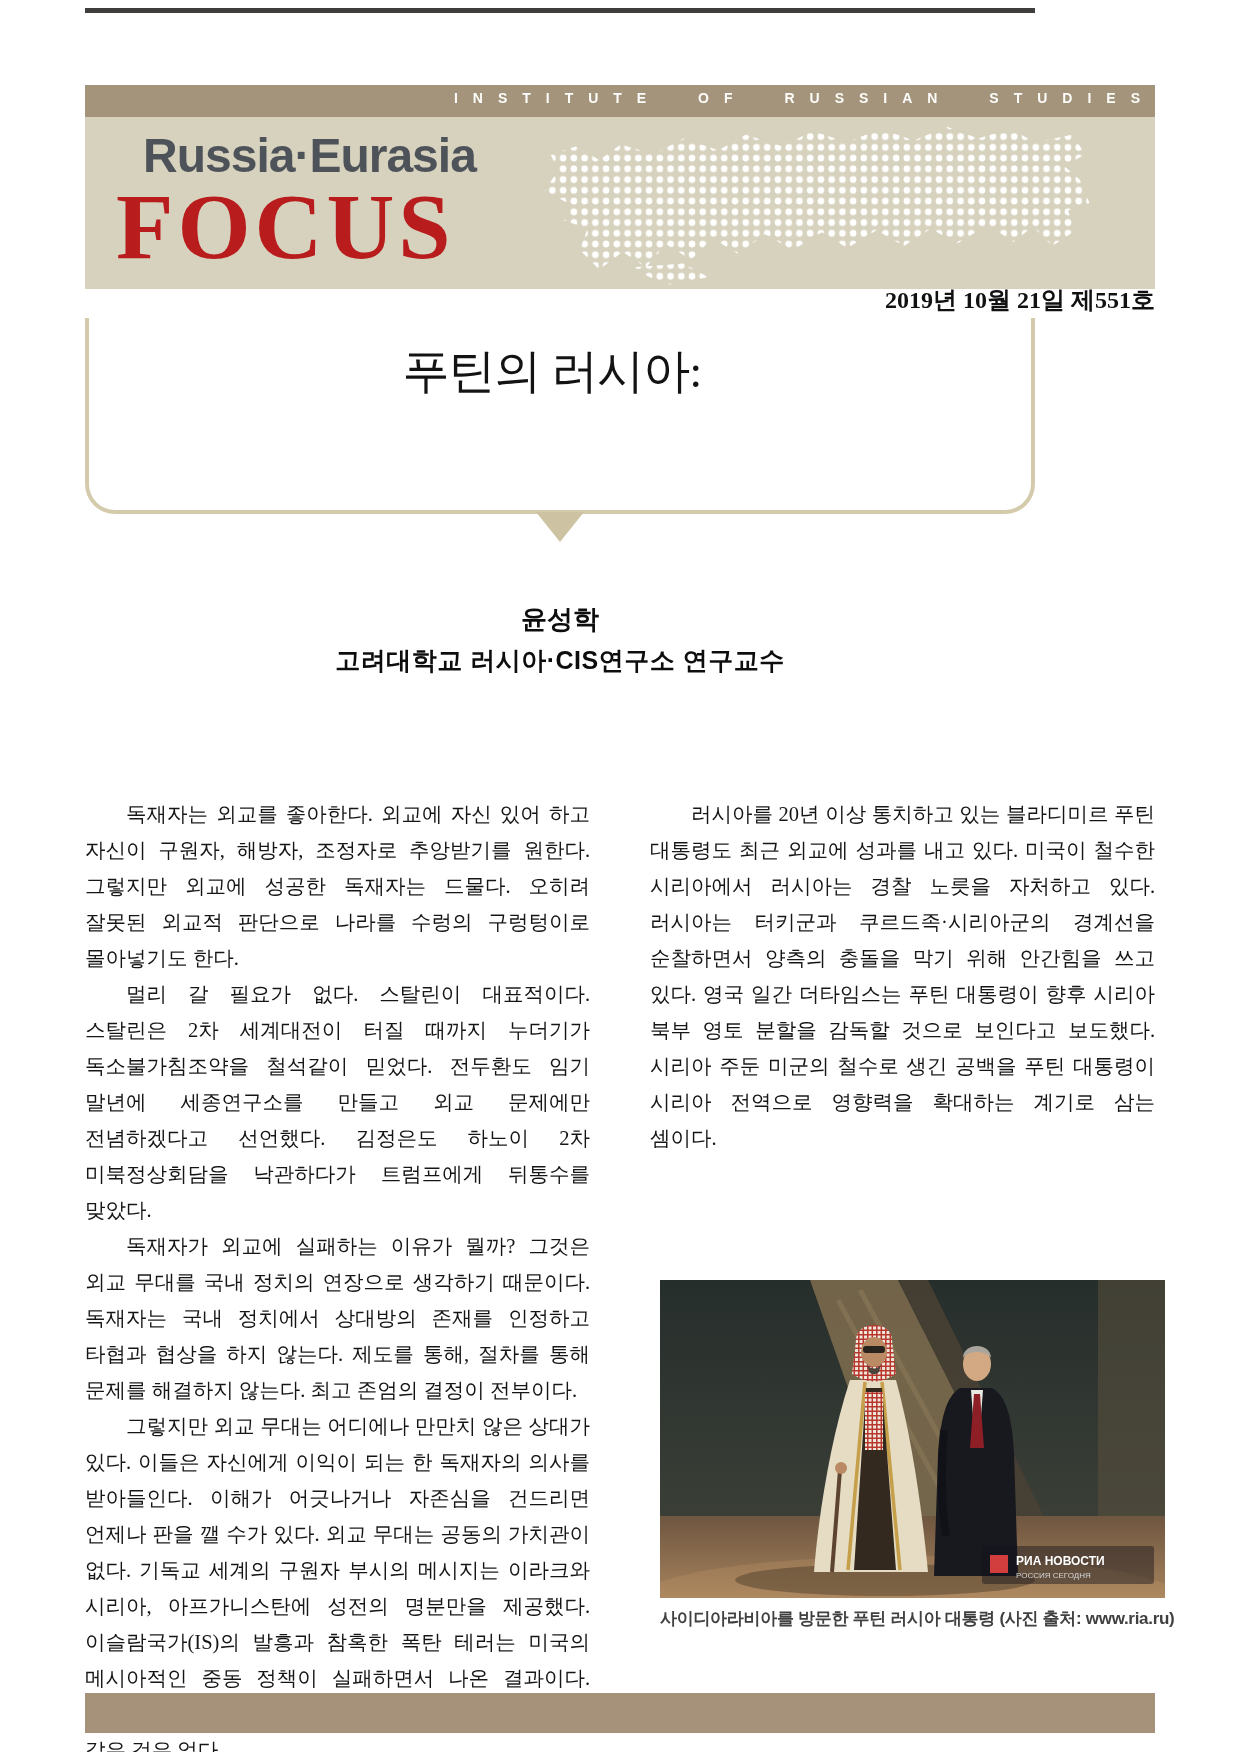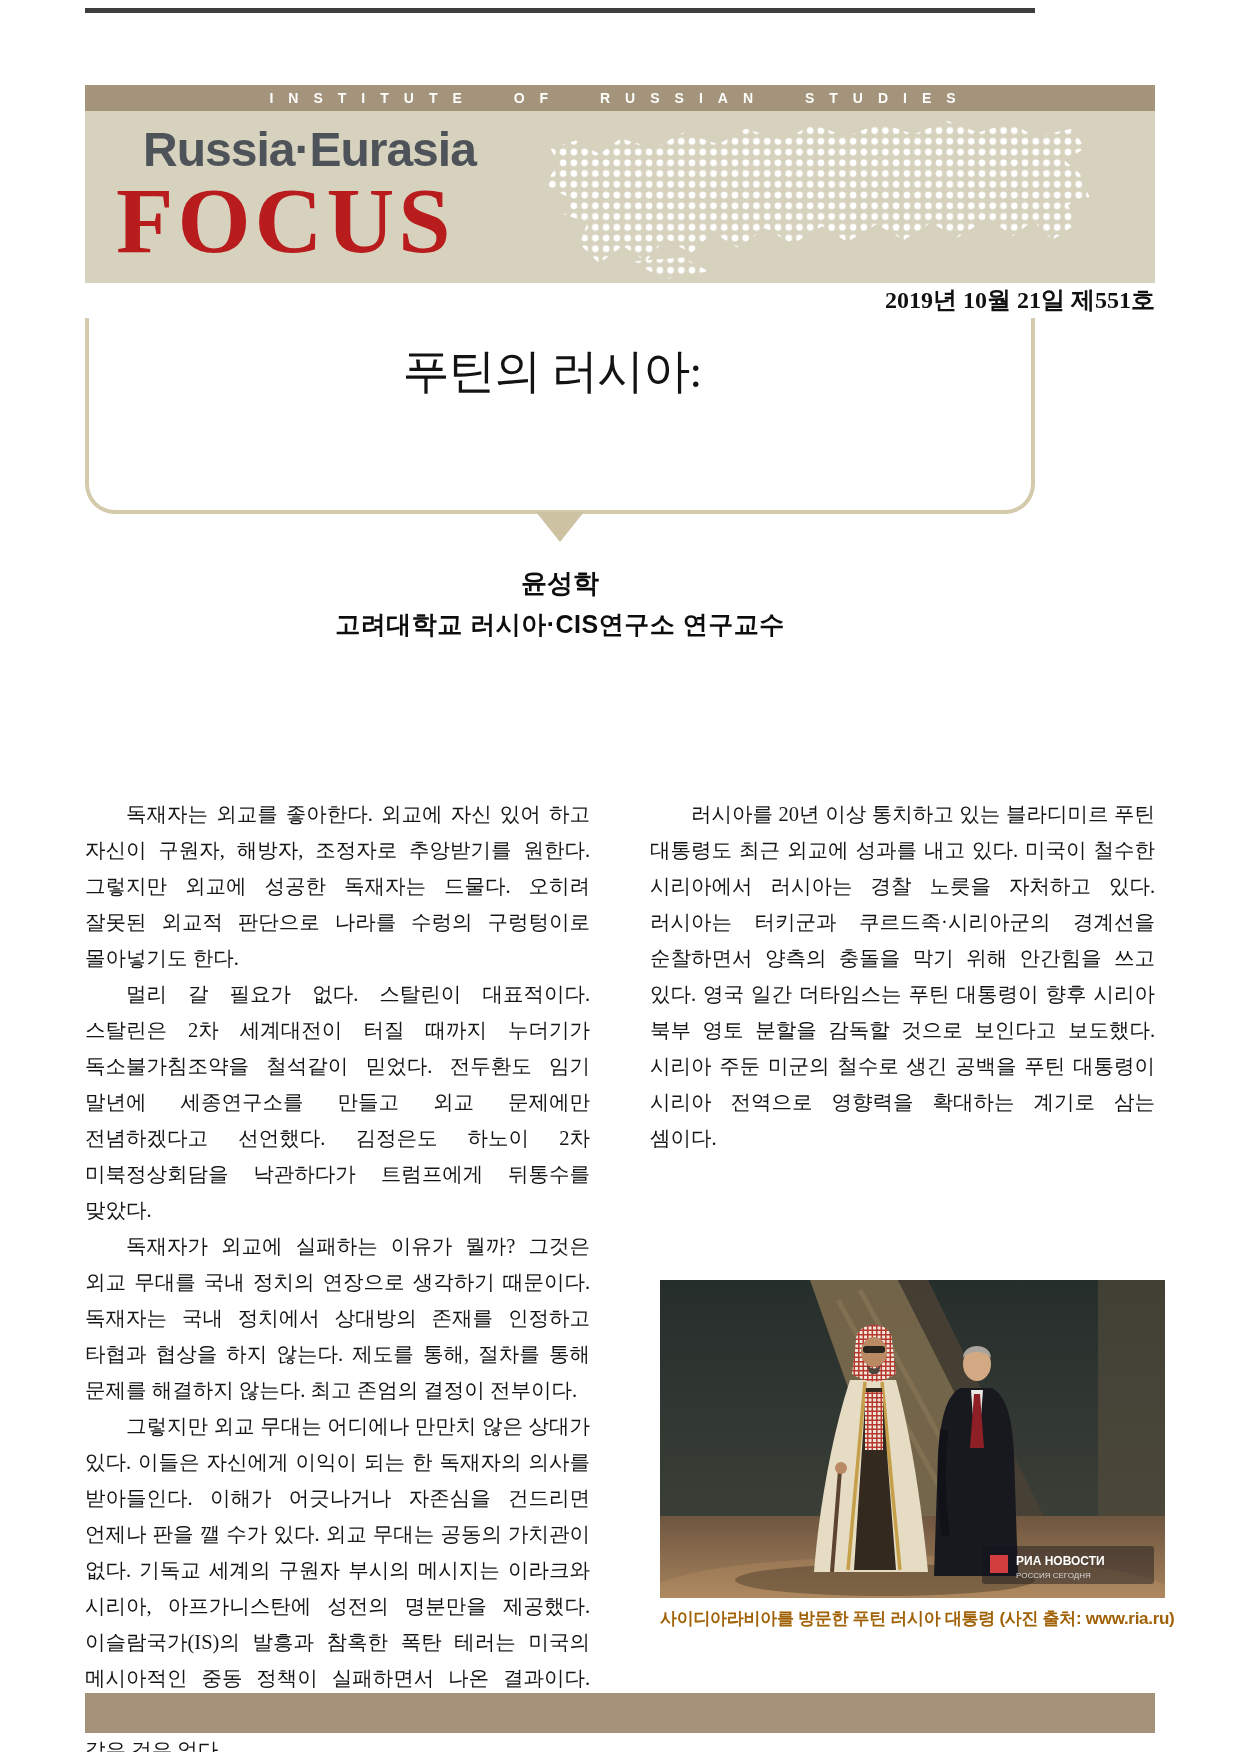--- a/index.html
+++ b/index.html
@@ -6,23 +6,23 @@
   html,body { background:#ffffff; }
   .page {
     position:relative; width:1240px; height:1752px; background:#fff;
     font-family:"Liberation Serif", serif; overflow:hidden;
   }
   .top-rule { position:absolute; left:85px; top:8px; width:950px; height:5px; background:#3f3e3c; }
 
   
   .masthead { position:absolute; left:85px; top:85px; width:1070px; }
   .inst-bar {
-    height:26px; background:#a3947b; color:#fdfdfb;
+    height:32px; background:#a3947b; color:#fdfdfb;
     font-family:"Liberation Sans", sans-serif; font-size:14px; font-weight:bold;
-    letter-spacing:15px; word-spacing:18px; text-align:center; line-height:27px;
+    letter-spacing:15px; word-spacing:18px; text-align:right; line-height:27px;
     white-space:nowrap; overflow:hidden;
   }
   .brand-area { position:relative; height:172px; background:#d7d2be; overflow:hidden; }
   .brand-top {
     position:absolute; left:34px; top:14px;
     font-family:"Liberation Sans", sans-serif; font-weight:bold;
     font-size:48px; color:#4d5359; letter-spacing:-1px; line-height:1.05;margin-left:24px;
   }
   .brand-bottom {
     position:absolute; left:31px; top:62px;
@@ -48,21 +48,21 @@
   }
   .pointer {
     position:absolute; left:50%; bottom:-32px; margin-left:-24px;
     width:0; height:0;
     border-left:24px solid transparent; border-right:24px solid transparent;
     border-top:30px solid #cdc3a2;
   }
 
   
   .byline {
-    position:absolute; left:85px; top:568px; width:950px; text-align:center;
+    position:absolute; left:85px; top:604px; width:950px; text-align:center;
     font-family:"Liberation Sans", sans-serif; font-weight:bold; color:#0d0d0d;
   }
   .byline .name  { font-size:26px; line-height:1.2; }
   .byline .affil { font-size:25px; margin-top:9px; letter-spacing:0.5px; }
 
   
   .bodycol {
     position:absolute; top:796px; width:505px;
     font-size:20.5px; line-height:36px; color:#151515;
     text-align:justify; word-break:keep-all;
@@ -71,21 +71,21 @@
   .col-right { left:650px; }
   .bodycol p { text-indent:2em; }
   .bodycol p.cont { text-indent:0; }
 
   
   .photo-fig { position:absolute; left:660px; top:1280px; width:505px; }
   .photo-frame { display:block; width:505px; height:318px; }
   .photo-caption {
     margin-top:9px; text-align:center; white-space:nowrap;
     font-family:"Liberation Sans", sans-serif; font-weight:bold;
-    font-size:17px; letter-spacing:-0.3px; color:#a16207;
+    font-size:17px; letter-spacing:-0.3px; color:#404040;
   }
 
   .footer-bar { position:absolute; left:85px; top:1693px; width:1070px; height:40px; background:#a6917b; }
 </style>
 </head>
 <body>
 
 <div class="page">
 
   <div class="top-rule"></div>

